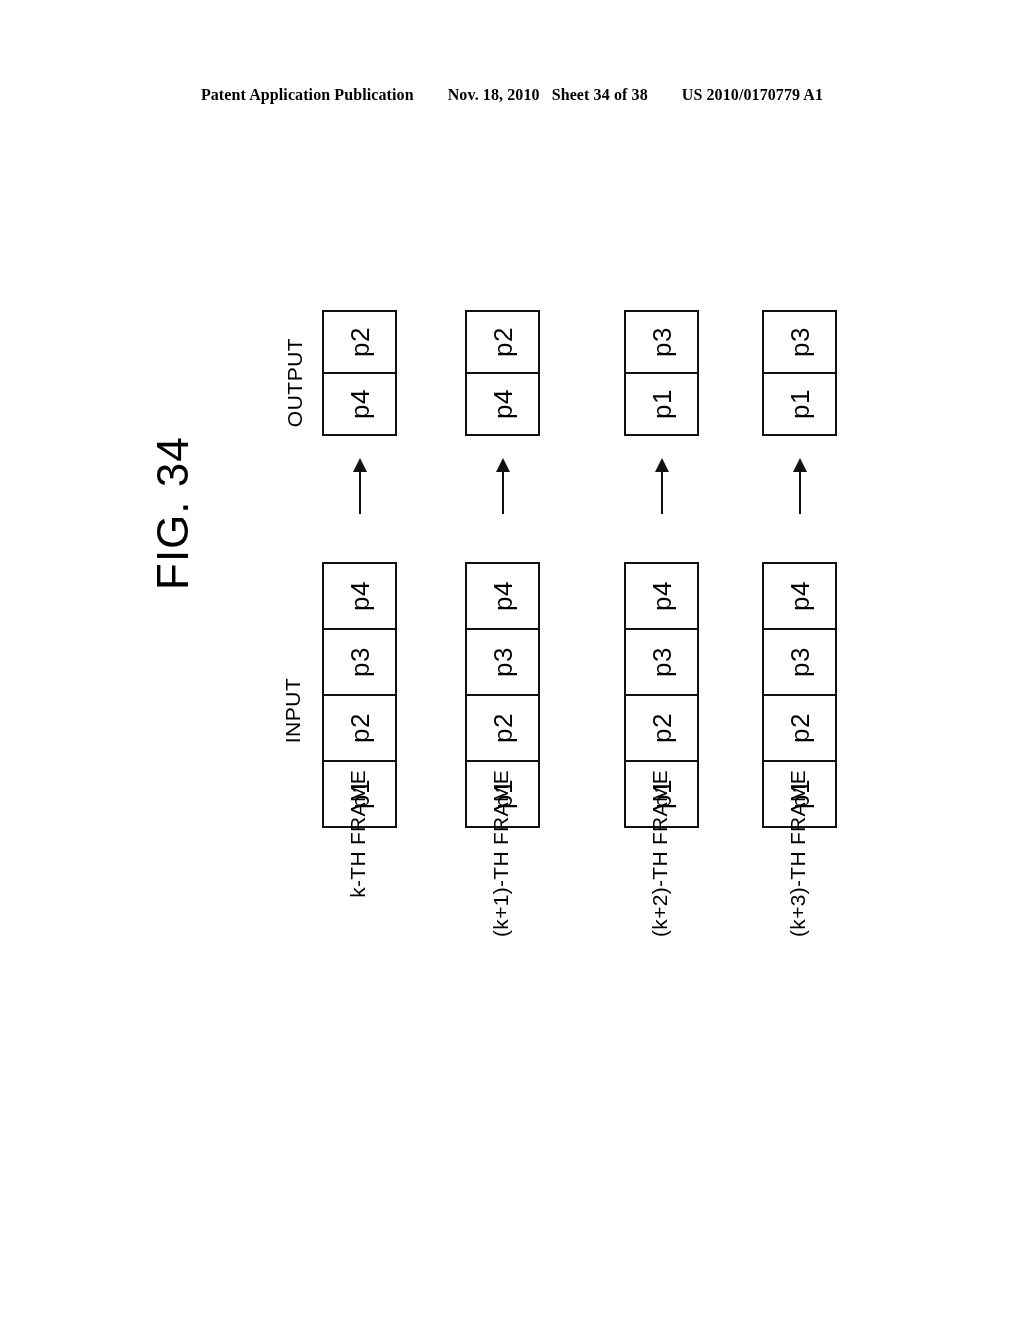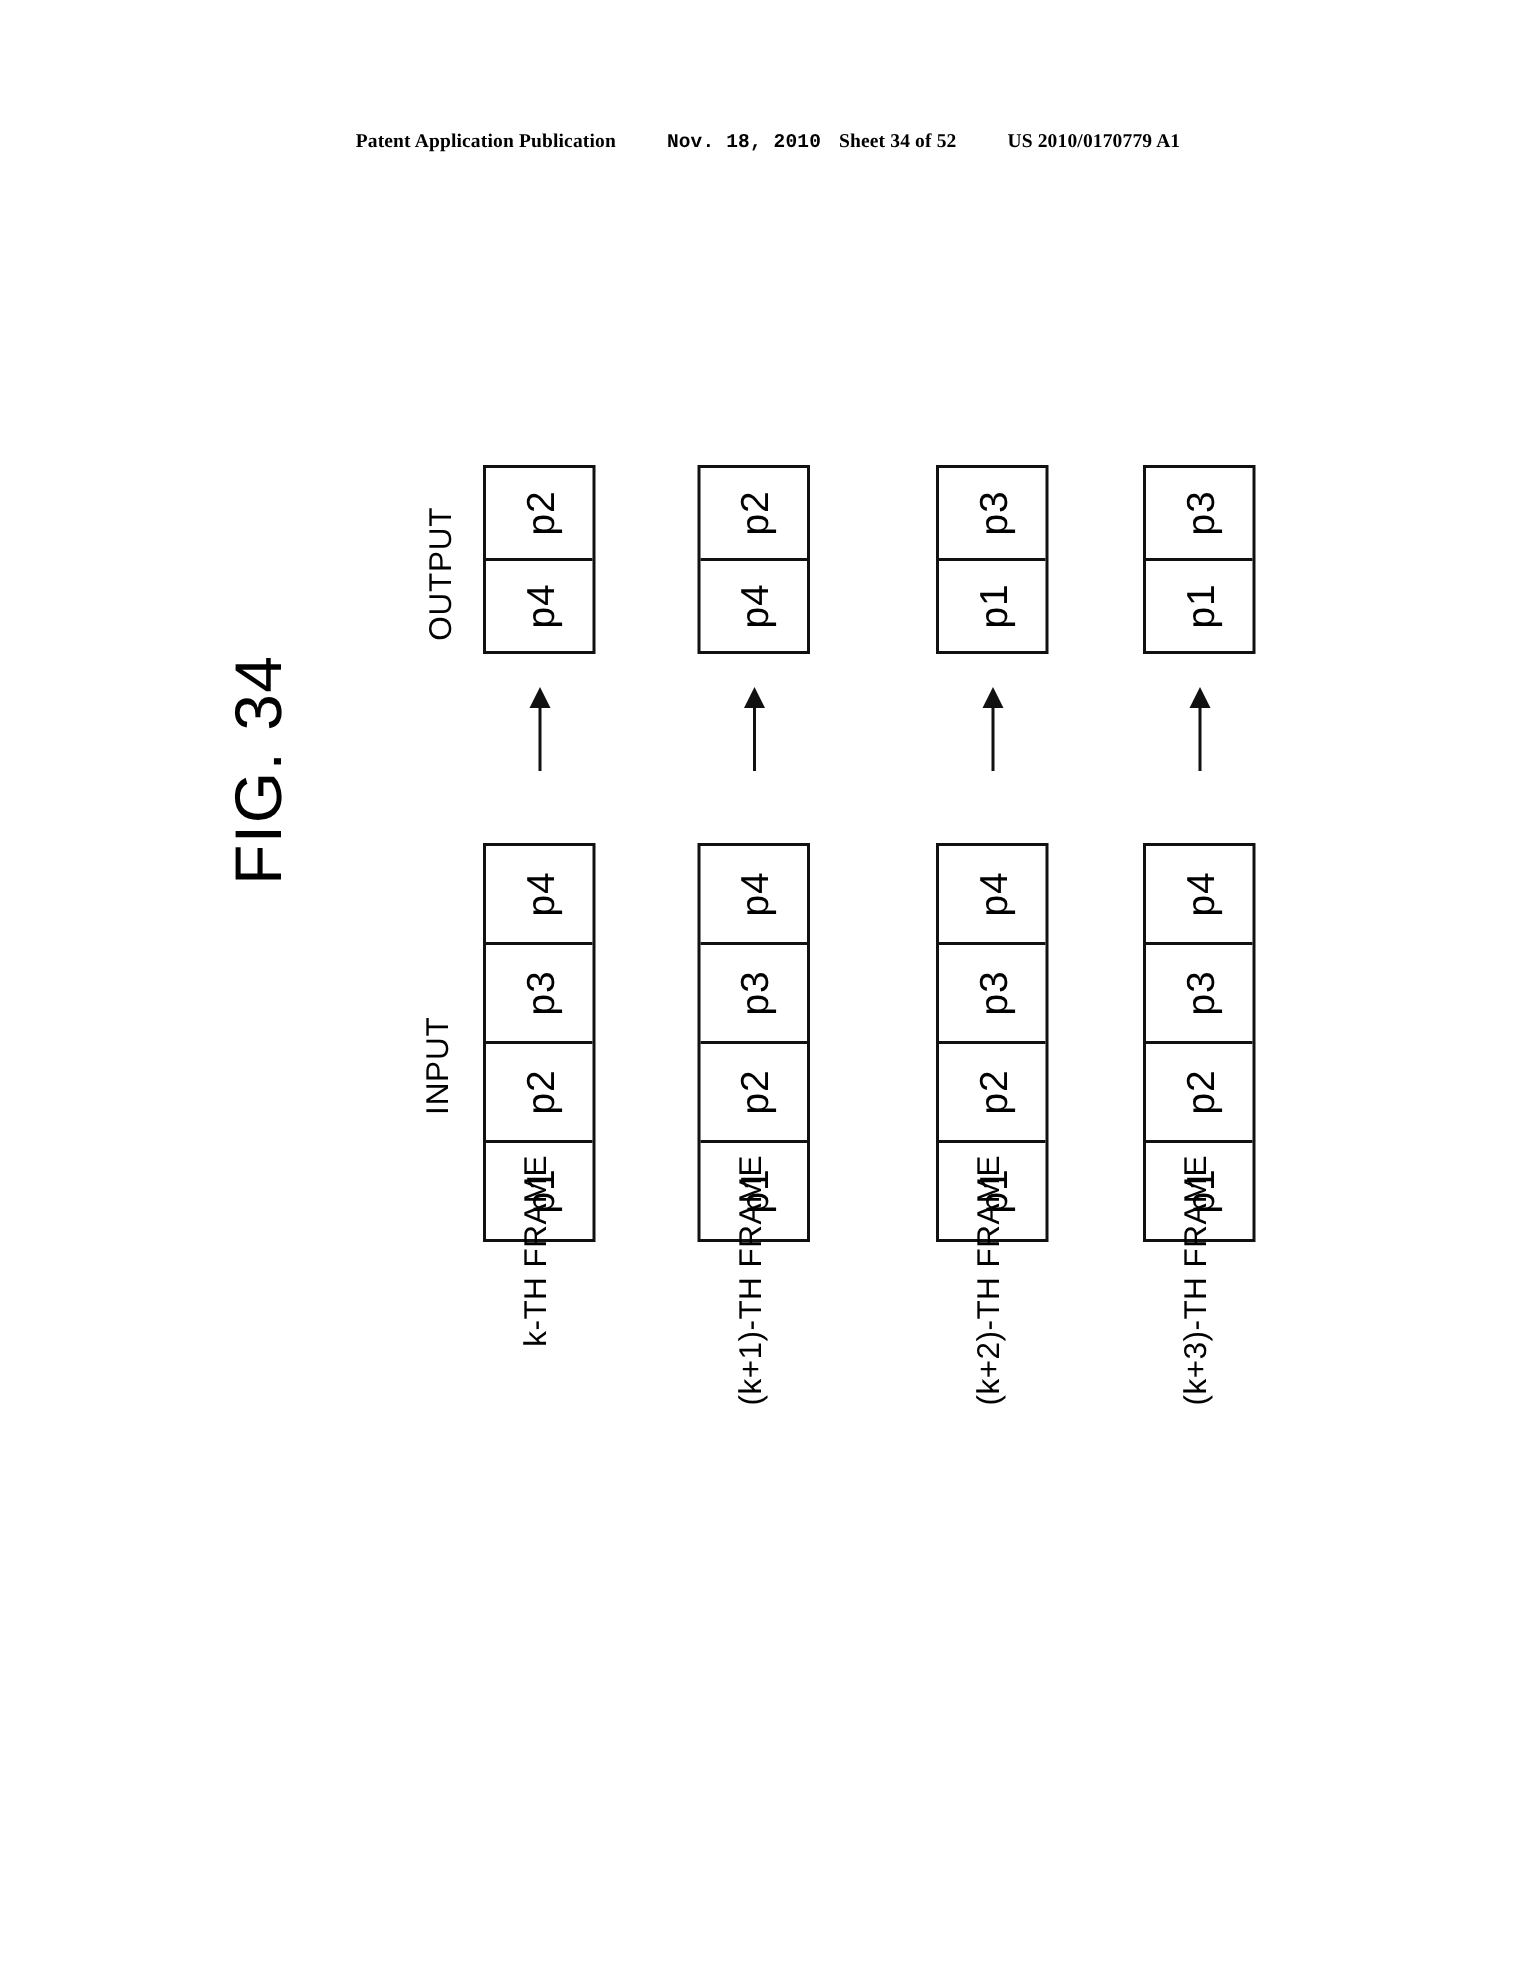--- a/index.html
+++ b/index.html
@@ -18,29 +18,29 @@
 
   
   #patent-header {
     position: absolute;
     top: 86px;
     left: 0;
     width: 1024px;
     height: 30px;
     font-family: "Liberation Serif", serif;
     font-weight: bold;
-    font-size: 13px;
+    font-size: 16px;
     letter-spacing: 0.1px;
     white-space: nowrap;
     display: flex;
     justify-content: center;
     align-items: baseline;
   }
   #patent-header .hdr-pub   { margin-right: 34px; }
-  #patent-header .hdr-date  { margin-right: 12px; font-family: Liberation Mono, monospace; }
+  #patent-header .hdr-date  { margin-right: 12px; }
   #patent-header .hdr-sheet { margin-right: 34px; }
   #patent-header .hdr-num   { }
 
   
   #fig-label {
     position: absolute;
     left: 143px;
     top: 530px;
     width: 200px;
     height: 60px;
@@ -190,21 +190,21 @@
     text-align: right;
     letter-spacing: 0.3px;
   }
 </style>
 </head>
 <body>
 
 <div id="patent-header">
   <span class="hdr-pub">Patent Application Publication</span>
   <span class="hdr-date">Nov. 18, 2010</span>
-  <span class="hdr-sheet">Sheet 34 of 52</span>
+  <span class="hdr-sheet">Sheet 34 of 38</span>
   <span class="hdr-num">US 2010/0170779 A1</span>
 </div>
 
 <div id="fig-label">FIG. 34</div>
 
 <div id="diagram">
 
   <div class="section-label" id="label-output">OUTPUT</div>
   <div class="section-label" id="label-input">INPUT</div>
 

